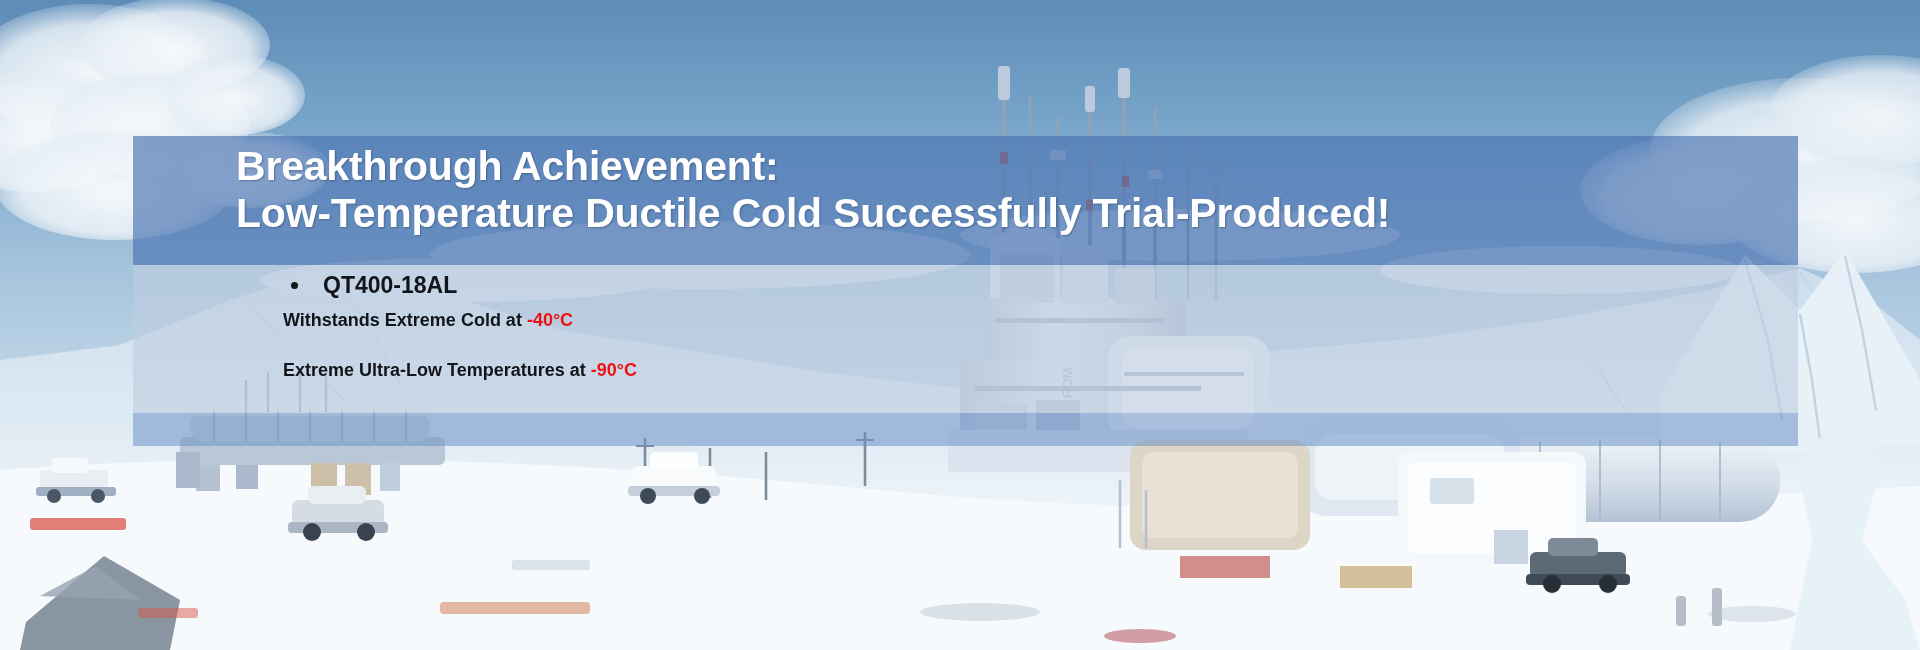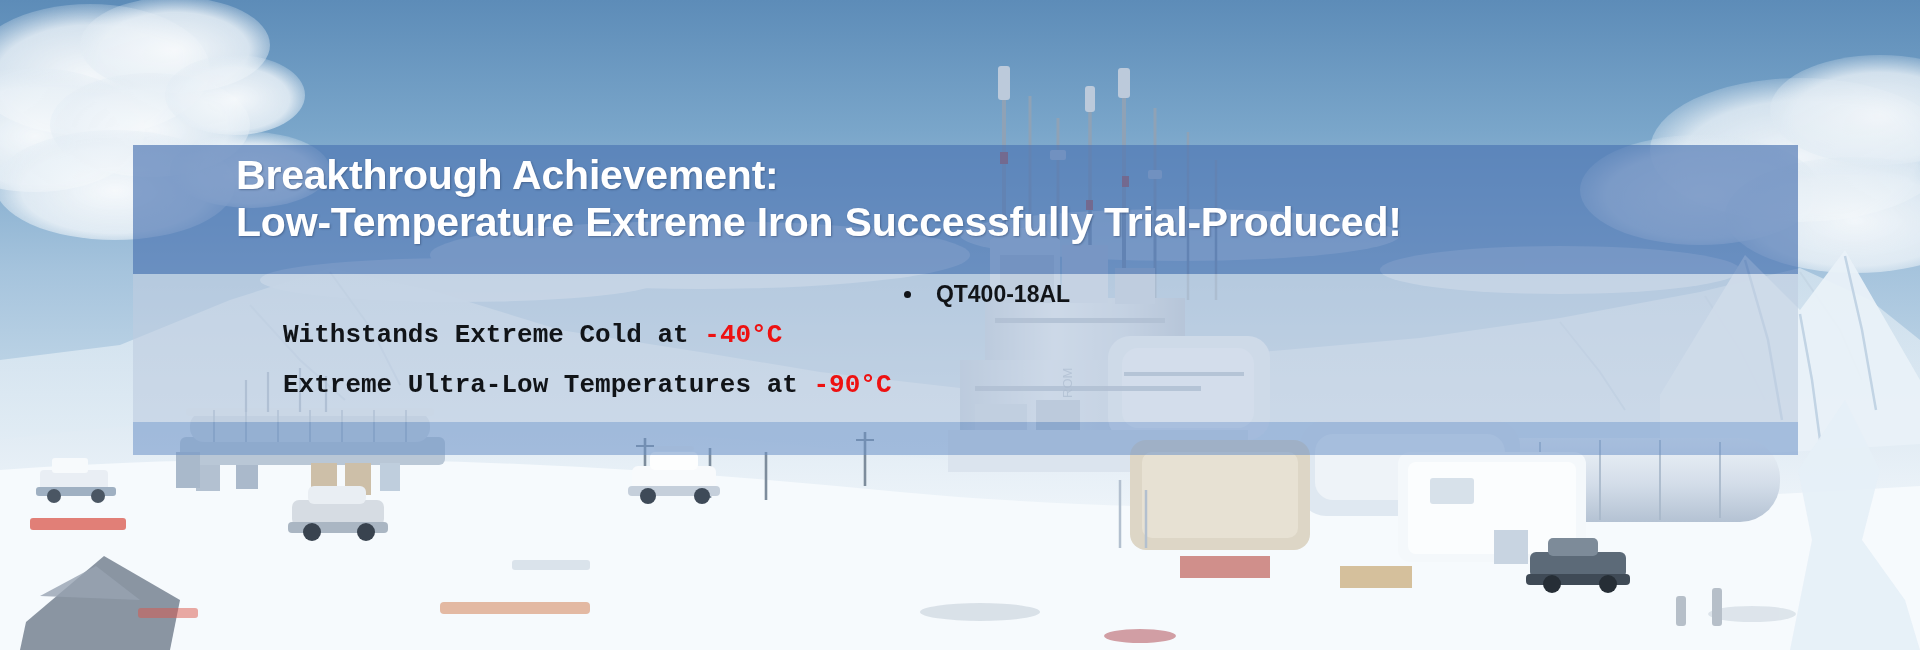--- a/index.html
+++ b/index.html
@@ -17,21 +17,21 @@
     overflow:hidden;
     background:#cfdce9;
   }
 
   
   #scene { position:absolute; inset:0; width:1920px; height:650px; }
 
   
   .overlay-panel{
     position:absolute;
-    left:133px; top:145px;
+    left:133px; top:136px;
     width:1665px; height:294px;
     pointer-events:none;
   }
   .band{ position:absolute; left:0; }
   .band-title{
     top:0; width:1665px; height:129px;
     background:rgba(74,116,178,0.66);
   }
   .band-body{
     top:129px; width:1665px; height:148px;
@@ -68,38 +68,36 @@
   .bullet-group{ margin-bottom:20px; }
   .bullet-group:last-child{ margin-bottom:0; }
 
   .bullet-head{
     display:flex; align-items:center;
     color:#111418;
     font-weight:bold;
     font-size:23px;
     line-height:28px;
     margin-left:8px;
-    justify-content:center;
   }
   .bullet-dot{
     display:inline-block;
     width:7px; height:7px;
     border-radius:50%;
     background:#111418;
     margin-right:25px;
     flex:0 0 auto;
   }
   .bullet-sub{
     color:#111418;
     font-weight:bold;
-    font-size:26px;
+    font-size:18px;
     line-height:30px;
-    margin-top:12px;
+    margin-top:6px;
     white-space:nowrap;
-    font-family:Liberation Mono, monospace;
   }
   .temp-hot{ color:#ee1111; }
 </style>
 </head>
 <body>
 
 <div id="banner">
 
   <svg id="scene" viewBox="0 0 1920 650" preserveAspectRatio="none" xmlns="http://www.w3.org/2000/svg">
     <defs>
@@ -341,21 +339,21 @@
     </g>
   </svg>
 
   <div class="overlay-panel">
     <div class="band band-title"></div>
     <div class="band band-body"></div>
     <div class="band band-foot"></div>
 
     <div class="title-block">
       <div class="title-line">Breakthrough Achievement:</div>
-      <div class="title-line">Low-Temperature Extreme Iron Successfully Trial-Produced!</div>
+      <div class="title-line">Low-Temperature Ductile Cold Successfully Trial-Produced!</div>
     </div>
 
     <div class="bullets">
 
       <div class="bullet-group">
         <div class="bullet-head">
           <span class="bullet-dot"></span>
           <span>QT400-18AL</span>
         </div>
         <div class="bullet-sub">

